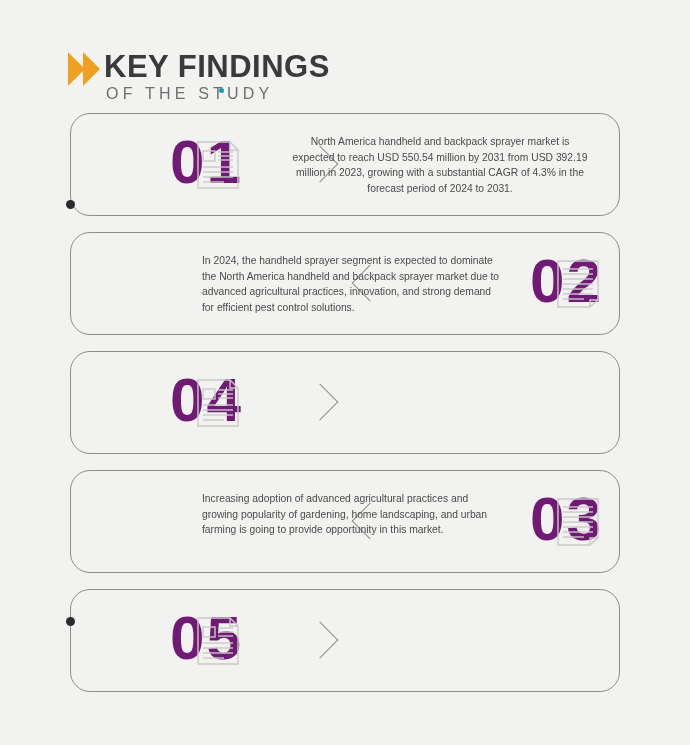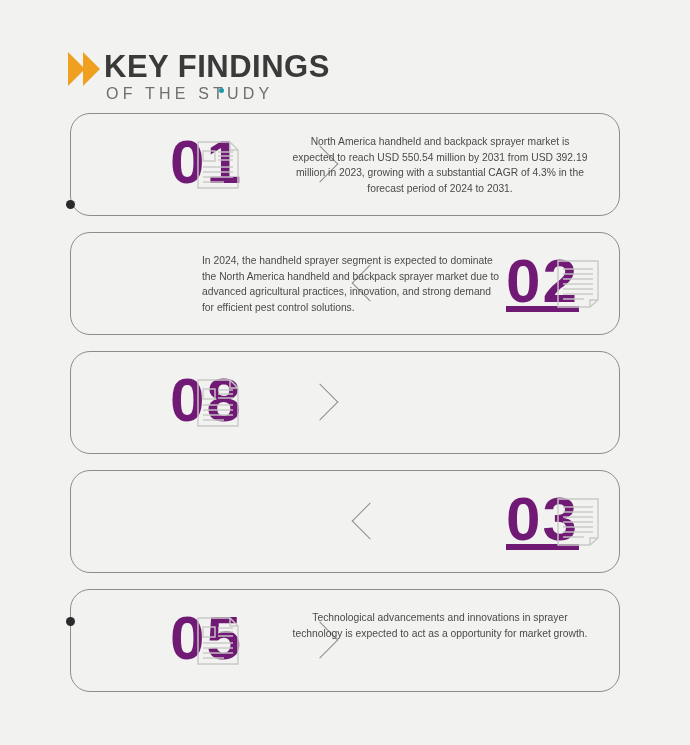--- a/index.html
+++ b/index.html
@@ -106,21 +106,21 @@
     position: absolute;
     top: 18px;
     font-size: 62px;
     font-weight: bold;
     color: #701a75;
     letter-spacing: 2px;
     line-height: 1;
     user-select: none;
   }
   .num.left  { left: 100px; }
-  .num.right { left: 436px; text-decoration: underline; }
+  .num.right { left: 460px; }
 
   .doc-icon {
     position: absolute;
     top: 26px;
     width: 48px;
     height: 52px;
   }
   .doc-icon.left  { left: 124px; }
   .doc-icon.right { left: 484px; }
 
@@ -194,21 +194,21 @@
       <line x1="9" y1="36" x2="39" y2="36"></line>
       <line x1="9" y1="41" x2="30" y2="41"></line>
     </svg>
   </div>
   <div class="text center-left">In 2024, the handheld sprayer segment is expected to dominate the North America handheld and backpack sprayer market due to advanced agricultural practices, innovation, and strong demand for efficient pest control solutions.</div>
 </div>
 
 <div class="row" style="top:351px;">
   <div class="bubble"></div>
   <div class="caret right"></div>
-  <div class="num left">08</div>
+  <div class="num left">04</div>
   <div class="doc-icon left">
     <svg viewBox="0 0 48 52" width="48" height="52" fill="none" stroke="#c9c9c7" stroke-width="1.4">
       <path d="M4 3 H36 L44 11 V49 H4 Z"></path>
       <path d="M36 3 V11 H44"></path>
       <rect x="9" y="12" width="12" height="10"></rect>
       <line x1="24" y1="13" x2="39" y2="13"></line>
       <line x1="24" y1="17" x2="39" y2="17"></line>
       <line x1="24" y1="21" x2="39" y2="21"></line>
       <line x1="9" y1="28" x2="39" y2="28"></line>
       <line x1="9" y1="33" x2="39" y2="33"></line>
@@ -228,35 +228,35 @@
       <path d="M36 49 V42 H44"></path>
       <line x1="9" y1="11" x2="39" y2="11"></line>
       <line x1="9" y1="16" x2="39" y2="16"></line>
       <line x1="9" y1="21" x2="39" y2="21"></line>
       <line x1="9" y1="26" x2="39" y2="26"></line>
       <line x1="9" y1="31" x2="39" y2="31"></line>
       <line x1="9" y1="36" x2="39" y2="36"></line>
       <line x1="9" y1="41" x2="30" y2="41"></line>
     </svg>
   </div>
+  <div class="text center-left">Increasing adoption of advanced agricultural practices and growing popularity of gardening, home landscaping, and urban farming is going to provide opportunity in this market.</div>
 </div>
 
 <div class="row" style="top:589px;padding-left:36px;">
   <div class="bubble"></div>
   <div class="caret right"></div>
   <div class="num left">05</div>
   <div class="doc-icon left">
     <svg viewBox="0 0 48 52" width="48" height="52" fill="none" stroke="#c9c9c7" stroke-width="1.4">
       <path d="M4 3 H36 L44 11 V49 H4 Z"></path>
       <path d="M36 3 V11 H44"></path>
       <rect x="9" y="12" width="12" height="10"></rect>
       <line x1="24" y1="13" x2="39" y2="13"></line>
       <line x1="24" y1="17" x2="39" y2="17"></line>
       <line x1="24" y1="21" x2="39" y2="21"></line>
       <line x1="9" y1="28" x2="39" y2="28"></line>
       <line x1="9" y1="33" x2="39" y2="33"></line>
       <line x1="9" y1="38" x2="39" y2="38"></line>
       <line x1="9" y1="43" x2="30" y2="43"></line>
     </svg>
   </div>
-  <div class="text right-side">Technological advancements and innovations in sprayer technology is expected to act as a opportunity for market growth.</div>
 </div>
 <div class="dot-marker" style="left:66px; top:617px;"></div>
 
 </body></html>

